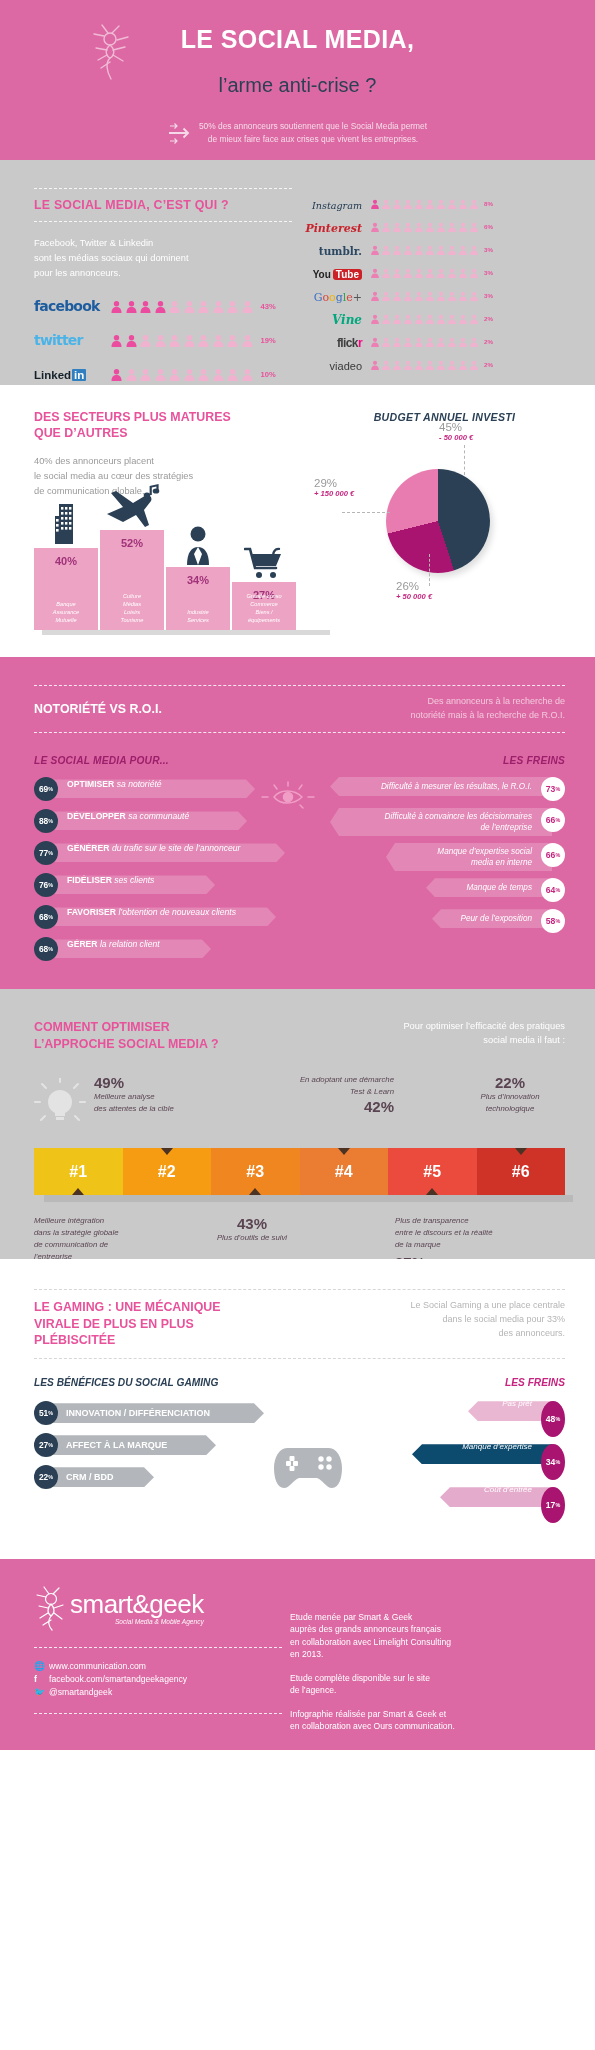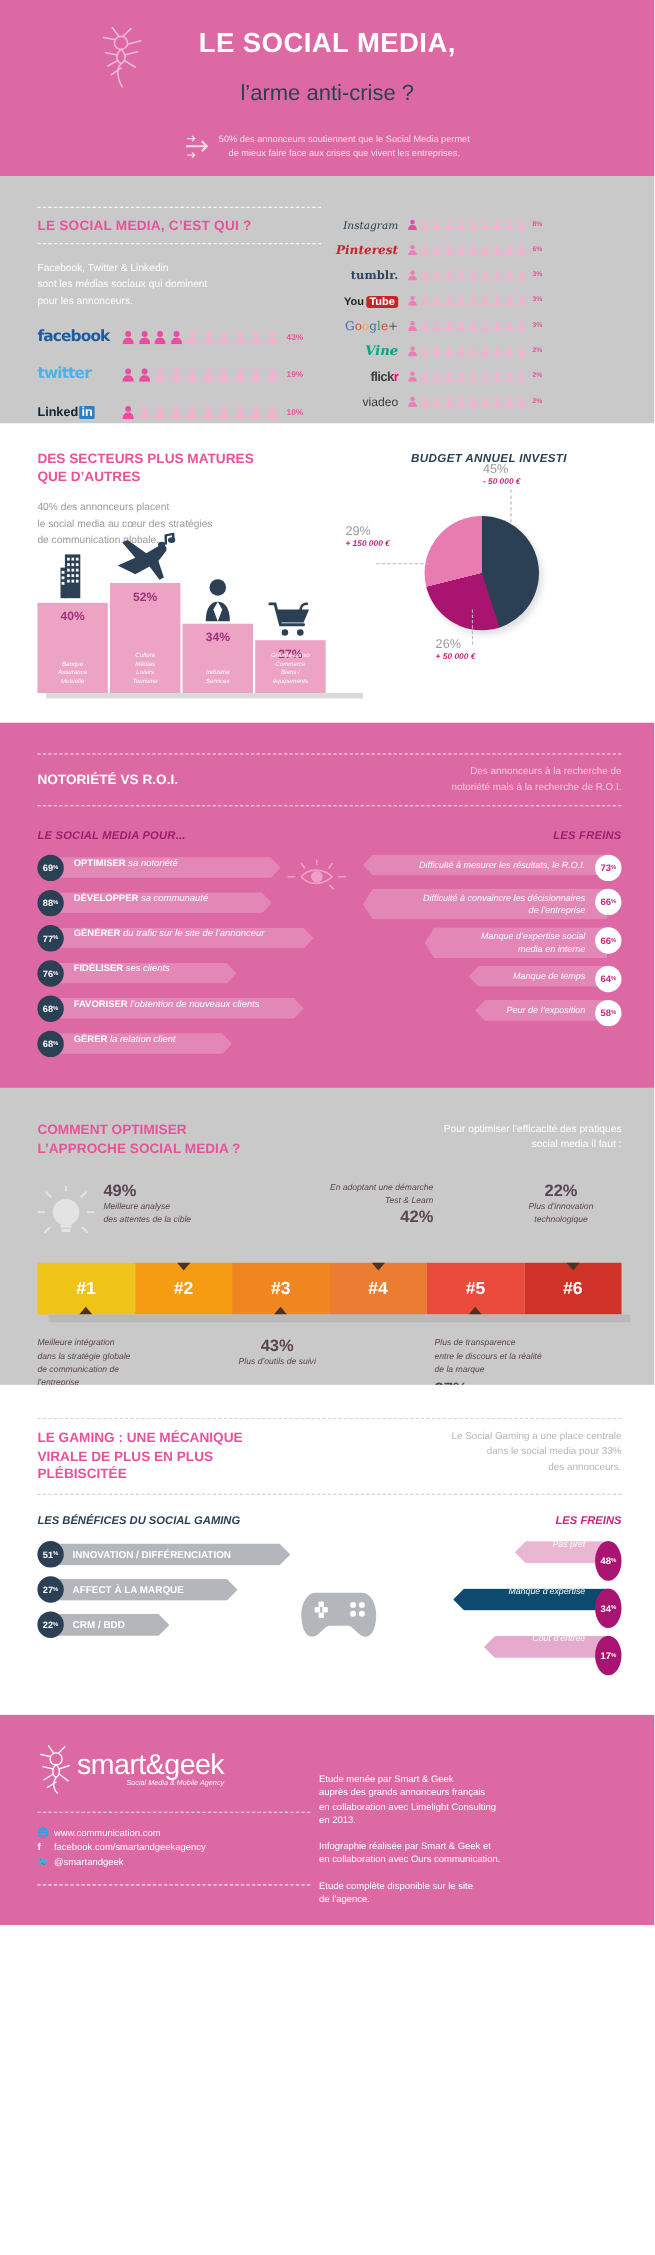--- a/index.html
+++ b/index.html
@@ -1222,21 +1222,21 @@
         <span>@smartandgeek</span>
       </div>
       <div class="f-dash"></div>
     </div>
 
     <div class="f-right">
       <div class="f-p">
         Etude menée par Smart &amp; Geek<br>auprès des grands annonceurs français<br>en collaboration avec Limelight Consulting<br>en 2013.
       </div>
       <div class="f-p">
+        Etude complète disponible sur le site<br>de l’agence.
+      </div>
+      <div class="f-p">
         Infographie réalisée par Smart &amp; Geek et<br>en collaboration avec Ours communication.
       </div>
-      <div class="f-p">
-        Etude complète disponible sur le site<br>de l’agence.
-      </div>
     </div>
   </div>
 
 </div>
 
 </body></html>

